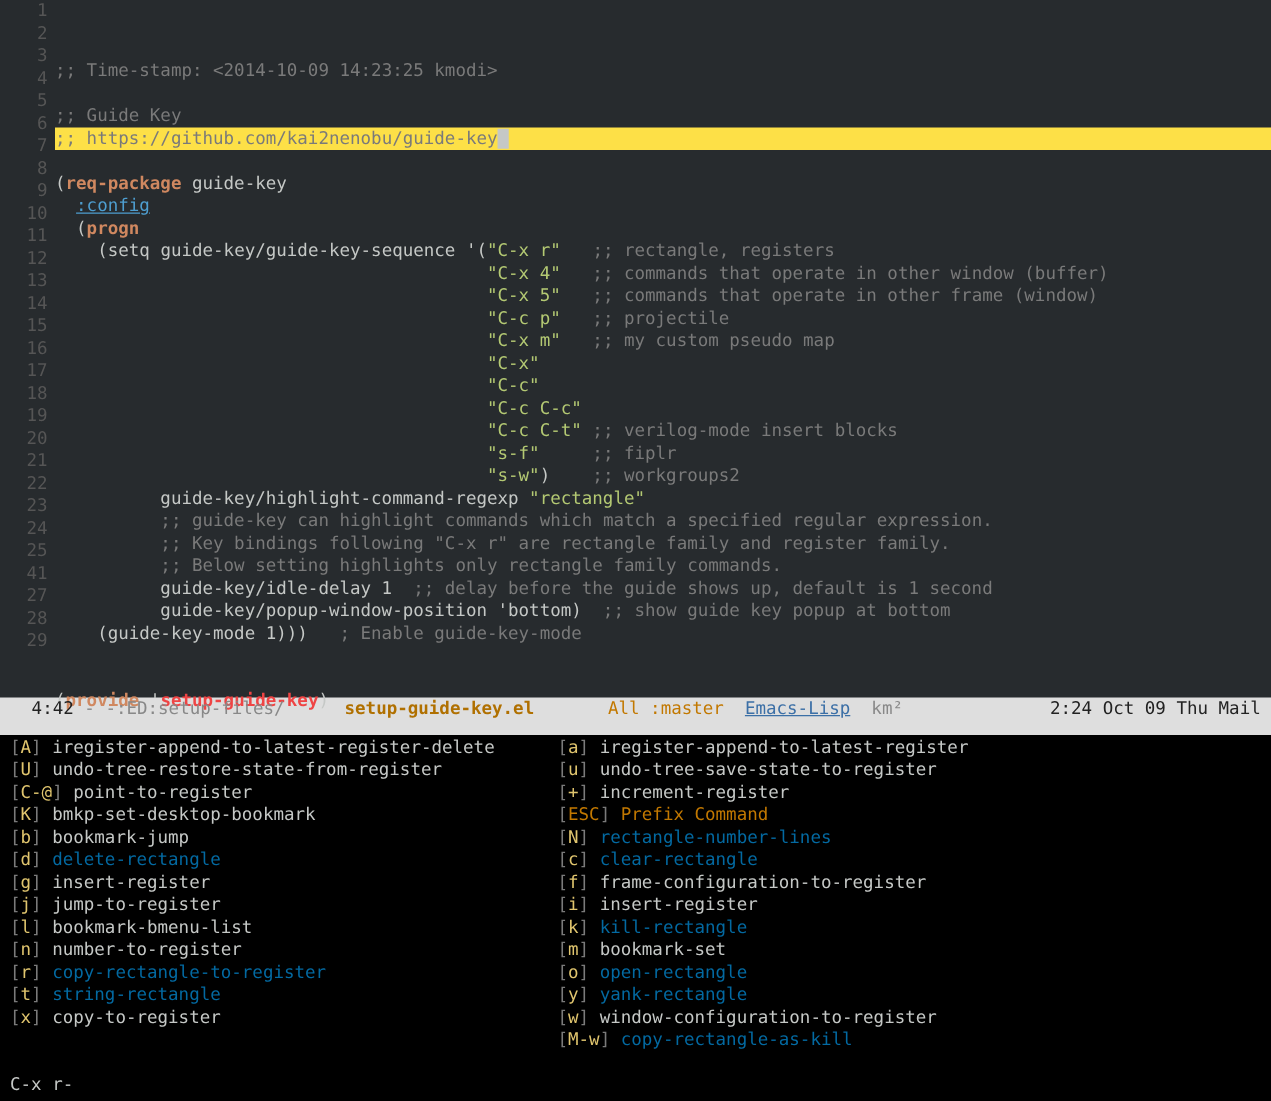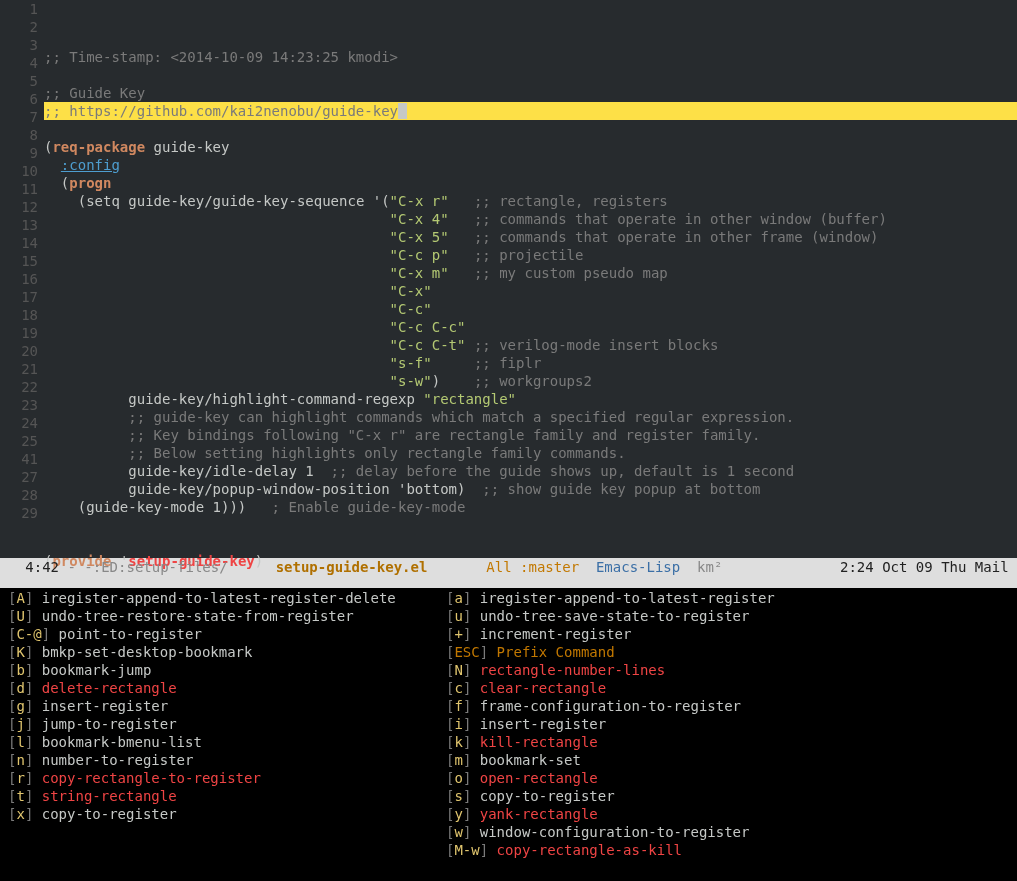--- a/index.html
+++ b/index.html
@@ -51,42 +51,42 @@
     color: #222;
     height: 30px;
     line-height: 18px;
     font-size: 14px;
     white-space: pre;
     display: flex;
   }
   .modeline .grey { color: #888; }
   .modeline .file { color: #b07000; font-weight: bold; margin-left: 48px; }
   .modeline .orange { color: #c27800; }
-  .modeline .blue { color: #3b6fa6; }
+  .modeline .blue { color: #3b6fa6; text-decoration: underline; }
   .guide {
     background: #000;
     color: #c5c8c6;
     padding-top: 1px;
     height: 305px;
   }
   .guide-cols {
     display: flex;
   }
   .guide-col {
     width: 430px;
     padding-left: 8px;
   }
   .guide-row {
     height: 18px;
     line-height: 18px;
     white-space: pre;
   }
   .br { color: #7a7a7a; }
   .key-y { color: #e0c56e; }
-  .cmd-hl { color: #ef4444; }
+  .cmd-hl { color: #0369a1; }
   .prefix-cmd { color: #c27800; }
   .echo {
     padding-left: 8px;
     color: #c5c8c6;
     height: 18px;
     line-height: 18px;
     margin-top: 18px;
   }
 </style>
 </head>
@@ -167,20 +167,19 @@
         <div class="guide-row"><span class="br">[</span><span class="key-y">u</span><span class="br">] </span><span>undo-tree-save-state-to-register</span></div>
         <div class="guide-row"><span class="br">[</span><span class="key-y">+</span><span class="br">] </span><span>increment-register</span></div>
         <div class="guide-row"><span class="br">[</span><span class="prefix-cmd">ESC</span><span class="br">] </span><span class="prefix-cmd">Prefix Command</span></div>
         <div class="guide-row"><span class="br">[</span><span class="key-y">N</span><span class="br">] </span><span class="cmd-hl">rectangle-number-lines</span></div>
         <div class="guide-row"><span class="br">[</span><span class="key-y">c</span><span class="br">] </span><span class="cmd-hl">clear-rectangle</span></div>
         <div class="guide-row"><span class="br">[</span><span class="key-y">f</span><span class="br">] </span><span>frame-configuration-to-register</span></div>
         <div class="guide-row"><span class="br">[</span><span class="key-y">i</span><span class="br">] </span><span>insert-register</span></div>
         <div class="guide-row"><span class="br">[</span><span class="key-y">k</span><span class="br">] </span><span class="cmd-hl">kill-rectangle</span></div>
         <div class="guide-row"><span class="br">[</span><span class="key-y">m</span><span class="br">] </span><span>bookmark-set</span></div>
         <div class="guide-row"><span class="br">[</span><span class="key-y">o</span><span class="br">] </span><span class="cmd-hl">open-rectangle</span></div>
-        <div class="guide-row"><span class="br">[</span><span class="key-y">s</span><span class="br">] </span><span>copy-to-register</span></div>
         <div class="guide-row"><span class="br">[</span><span class="key-y">y</span><span class="br">] </span><span class="cmd-hl">yank-rectangle</span></div>
         <div class="guide-row"><span class="br">[</span><span class="key-y">w</span><span class="br">] </span><span>window-configuration-to-register</span></div>
         <div class="guide-row"><span class="br">[</span><span class="key-y">M-w</span><span class="br">] </span><span class="cmd-hl">copy-rectangle-as-kill</span></div>
       </div>
   </div>
   <div class="echo">C-x r-</div>
 </div>
 
 </body></html>

